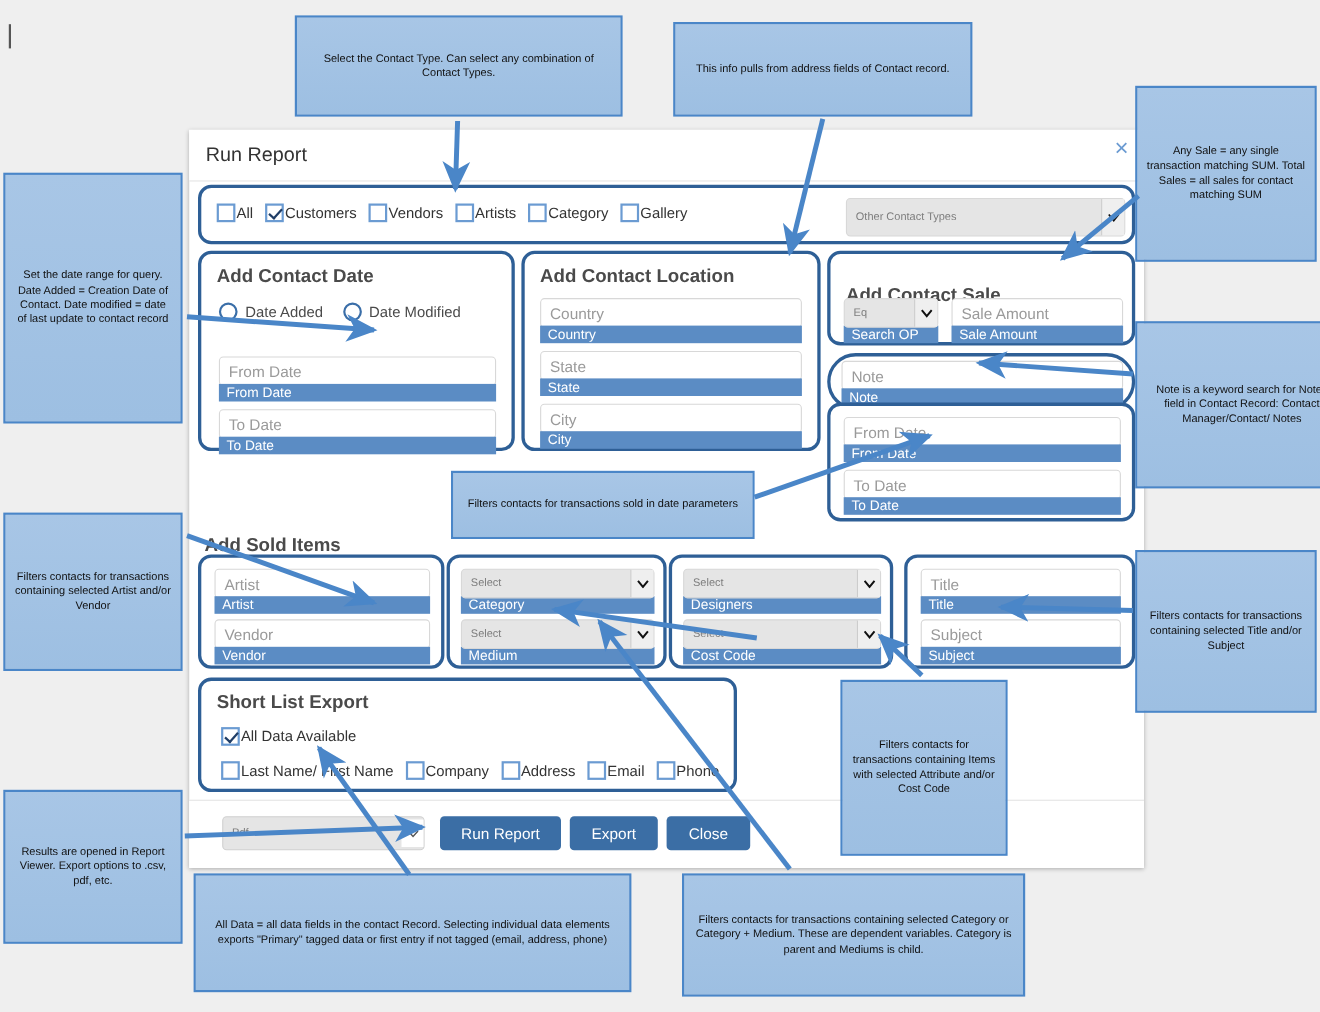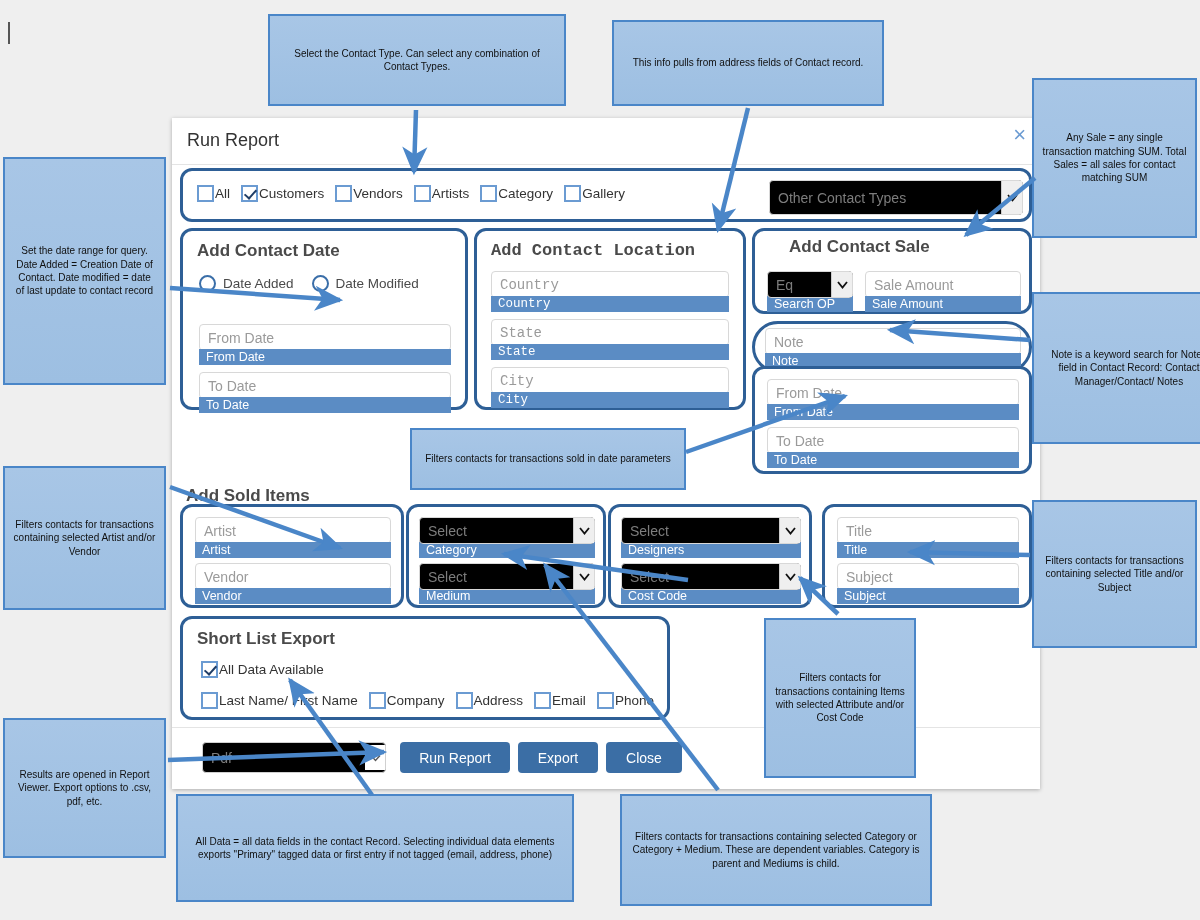--- a/index.html
+++ b/index.html
@@ -73,22 +73,22 @@
     border:1px solid #d8d8d8;border-radius:4px;background:#fff;
     height:27px;box-sizing:border-box;font-size:14px;color:#9a9a9a;
     display:flex;align-items:center;padding-left:8px;
   }
   .flabel{
     background:#5b8cc4;color:#fff;font-size:12.5px;height:16px;
     display:flex;align-items:center;padding-left:7px;box-sizing:border-box;
     margin-top:-2px;
   }
   .sel{
-    border:1px solid #d8d8d8;border-radius:4px;background:#000000;
-    height:27px;box-sizing:border-box;font-size:14px;color:#7d7d7d;
+    border:1px solid #d8d8d8;border-radius:4px;background:#e5e5e5;
+    height:27px;box-sizing:border-box;font-size:10px;color:#7d7d7d;
     display:flex;align-items:center;justify-content:space-between;padding-left:8px;
     position:relative;
   }
   .caret{
     width:20px;height:25px;background:#efefef;border-left:1px solid #ccc;
     display:flex;align-items:center;justify-content:center;
     font-size:11px;color:#222;
   }
   .caret svg{display:block;}
   .btn{
@@ -150,38 +150,38 @@
     <div class="field" style="left:16px;top:93px;width:252px;">
       <div class="finput">From Date</div>
       <div class="flabel">From Date</div>
     </div>
     <div class="field" style="left:16px;top:141px;width:252px;">
       <div class="finput">To Date</div>
       <div class="flabel">To Date</div>
     </div>
   </div>
 
-  <div class="fs" style="left:302px;top:110px;width:272px;height:182px;font-family:Liberation Mono, monospace;">
+  <div class="fs" style="left:302px;top:110px;width:272px;height:182px;">
     <div class="fs-title" style="left:14px;top:10px;">Add Contact Location</div>
     <div class="field" style="left:14px;top:40px;width:238px;">
       <div class="finput">Country</div>
       <div class="flabel">Country</div>
     </div>
     <div class="field" style="left:14px;top:88px;width:238px;">
       <div class="finput">State</div>
       <div class="flabel">State</div>
     </div>
     <div class="field" style="left:14px;top:136px;width:238px;">
       <div class="finput">City</div>
       <div class="flabel">City</div>
     </div>
   </div>
 
   <div class="fs" style="left:580px;top:110px;width:280px;height:86px;">
-    <div class="fs-title" style="left:14px;top:6px;margin-left:20px;">Add Contact Sale</div>
+    <div class="fs-title" style="left:14px;top:28px;">Add Contact Sale</div>
     <div class="field" style="left:12px;top:40px;width:86px;">
       <div class="sel">
         <span>Eq</span>
         <span class="caret">
           <svg width="11" height="8" viewBox="0 0 11 8">
               <path d="M1 1 L5.5 6.5 L10 1" stroke="#111" stroke-width="1.8" fill="none"></path>
             </svg>
         </span>
       </div>
       <div class="flabel">Search OP</div>

